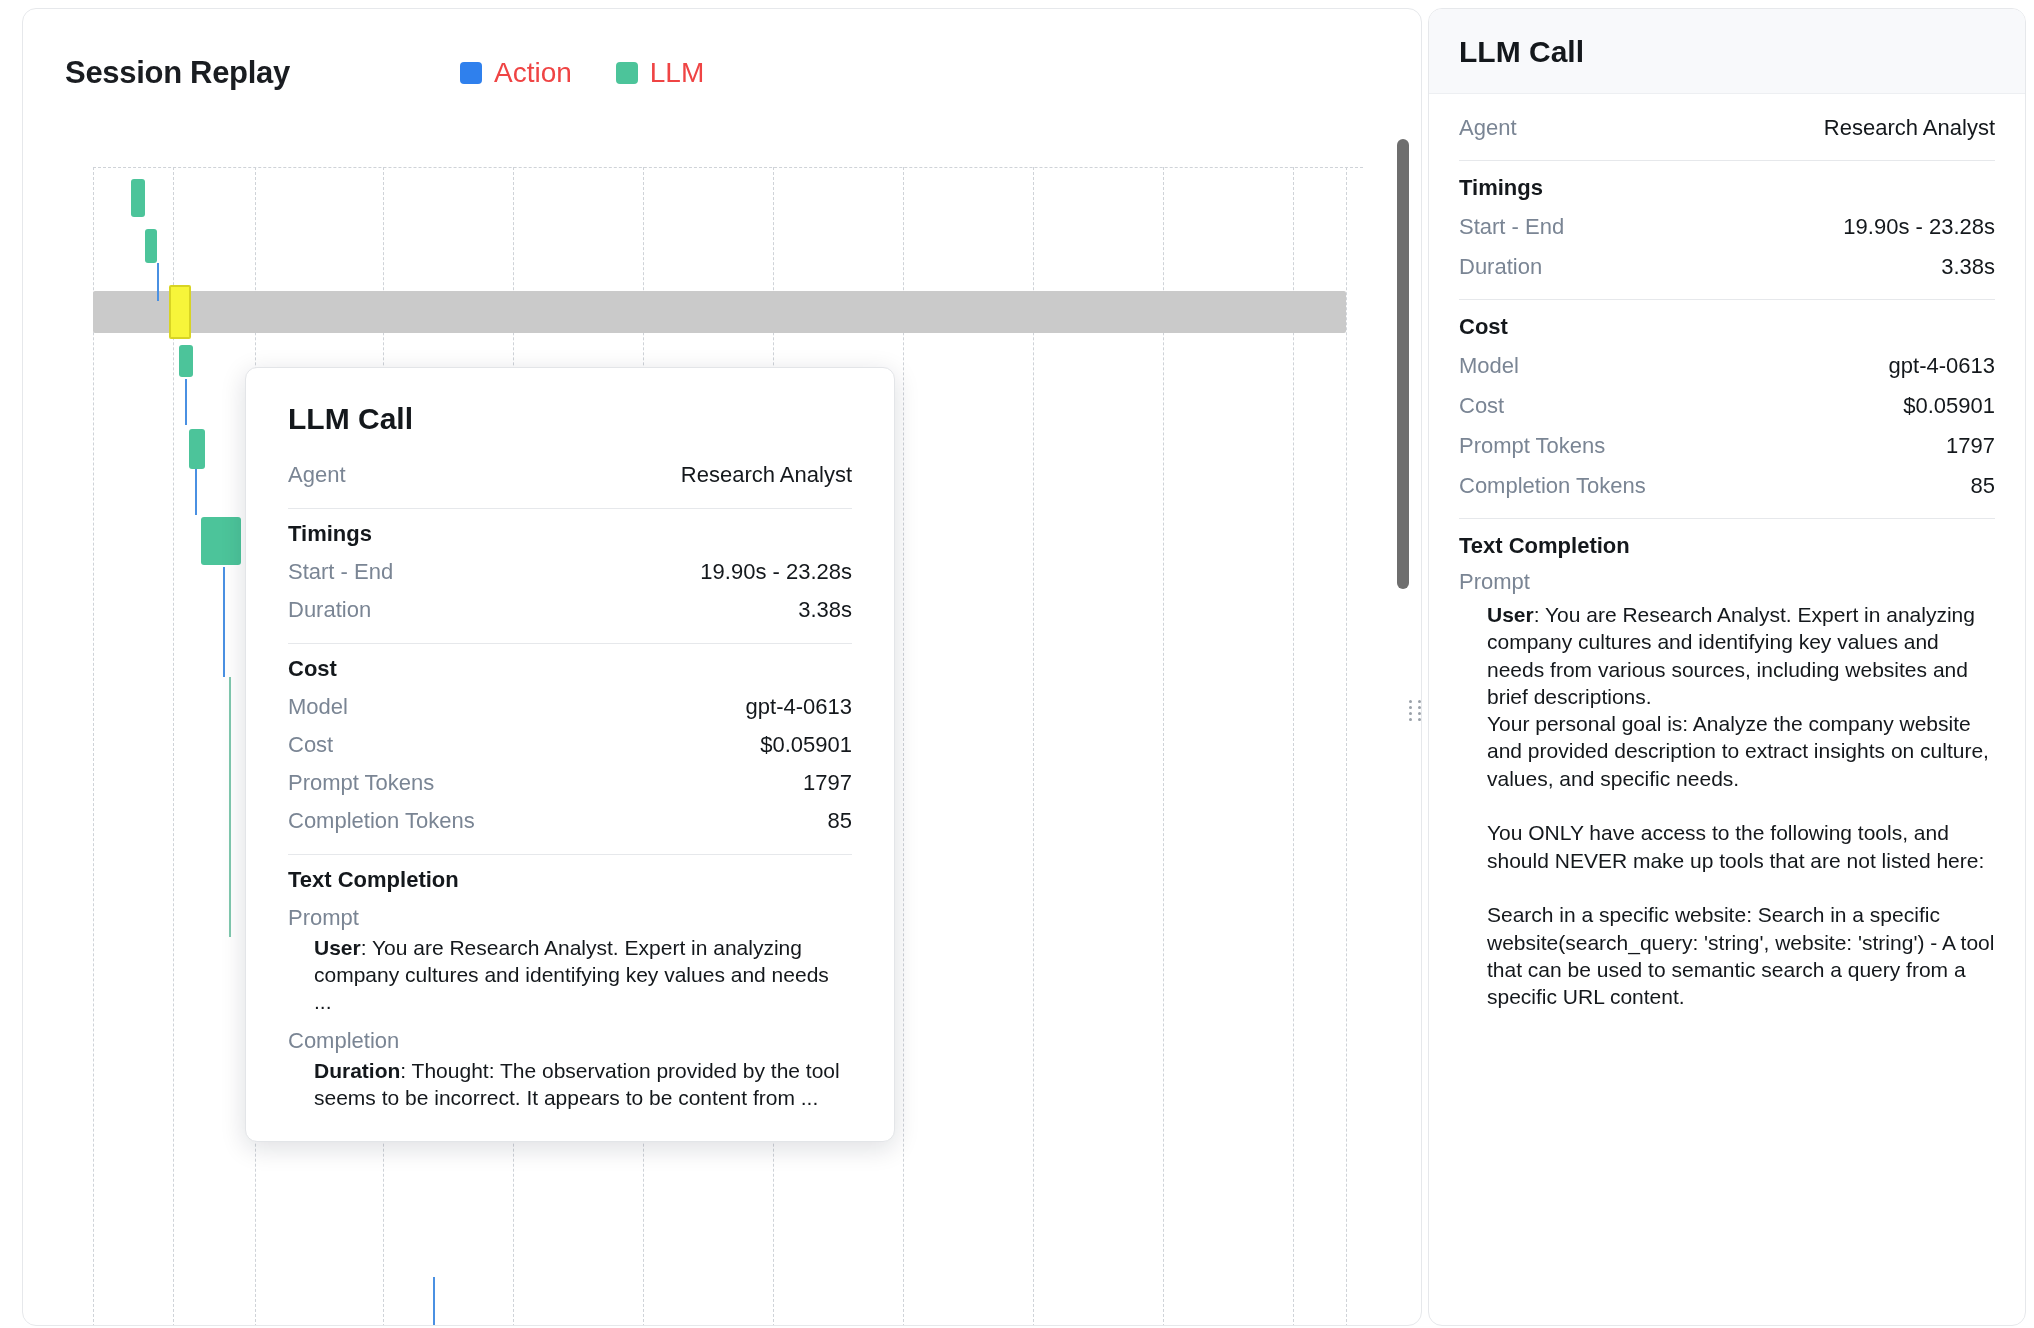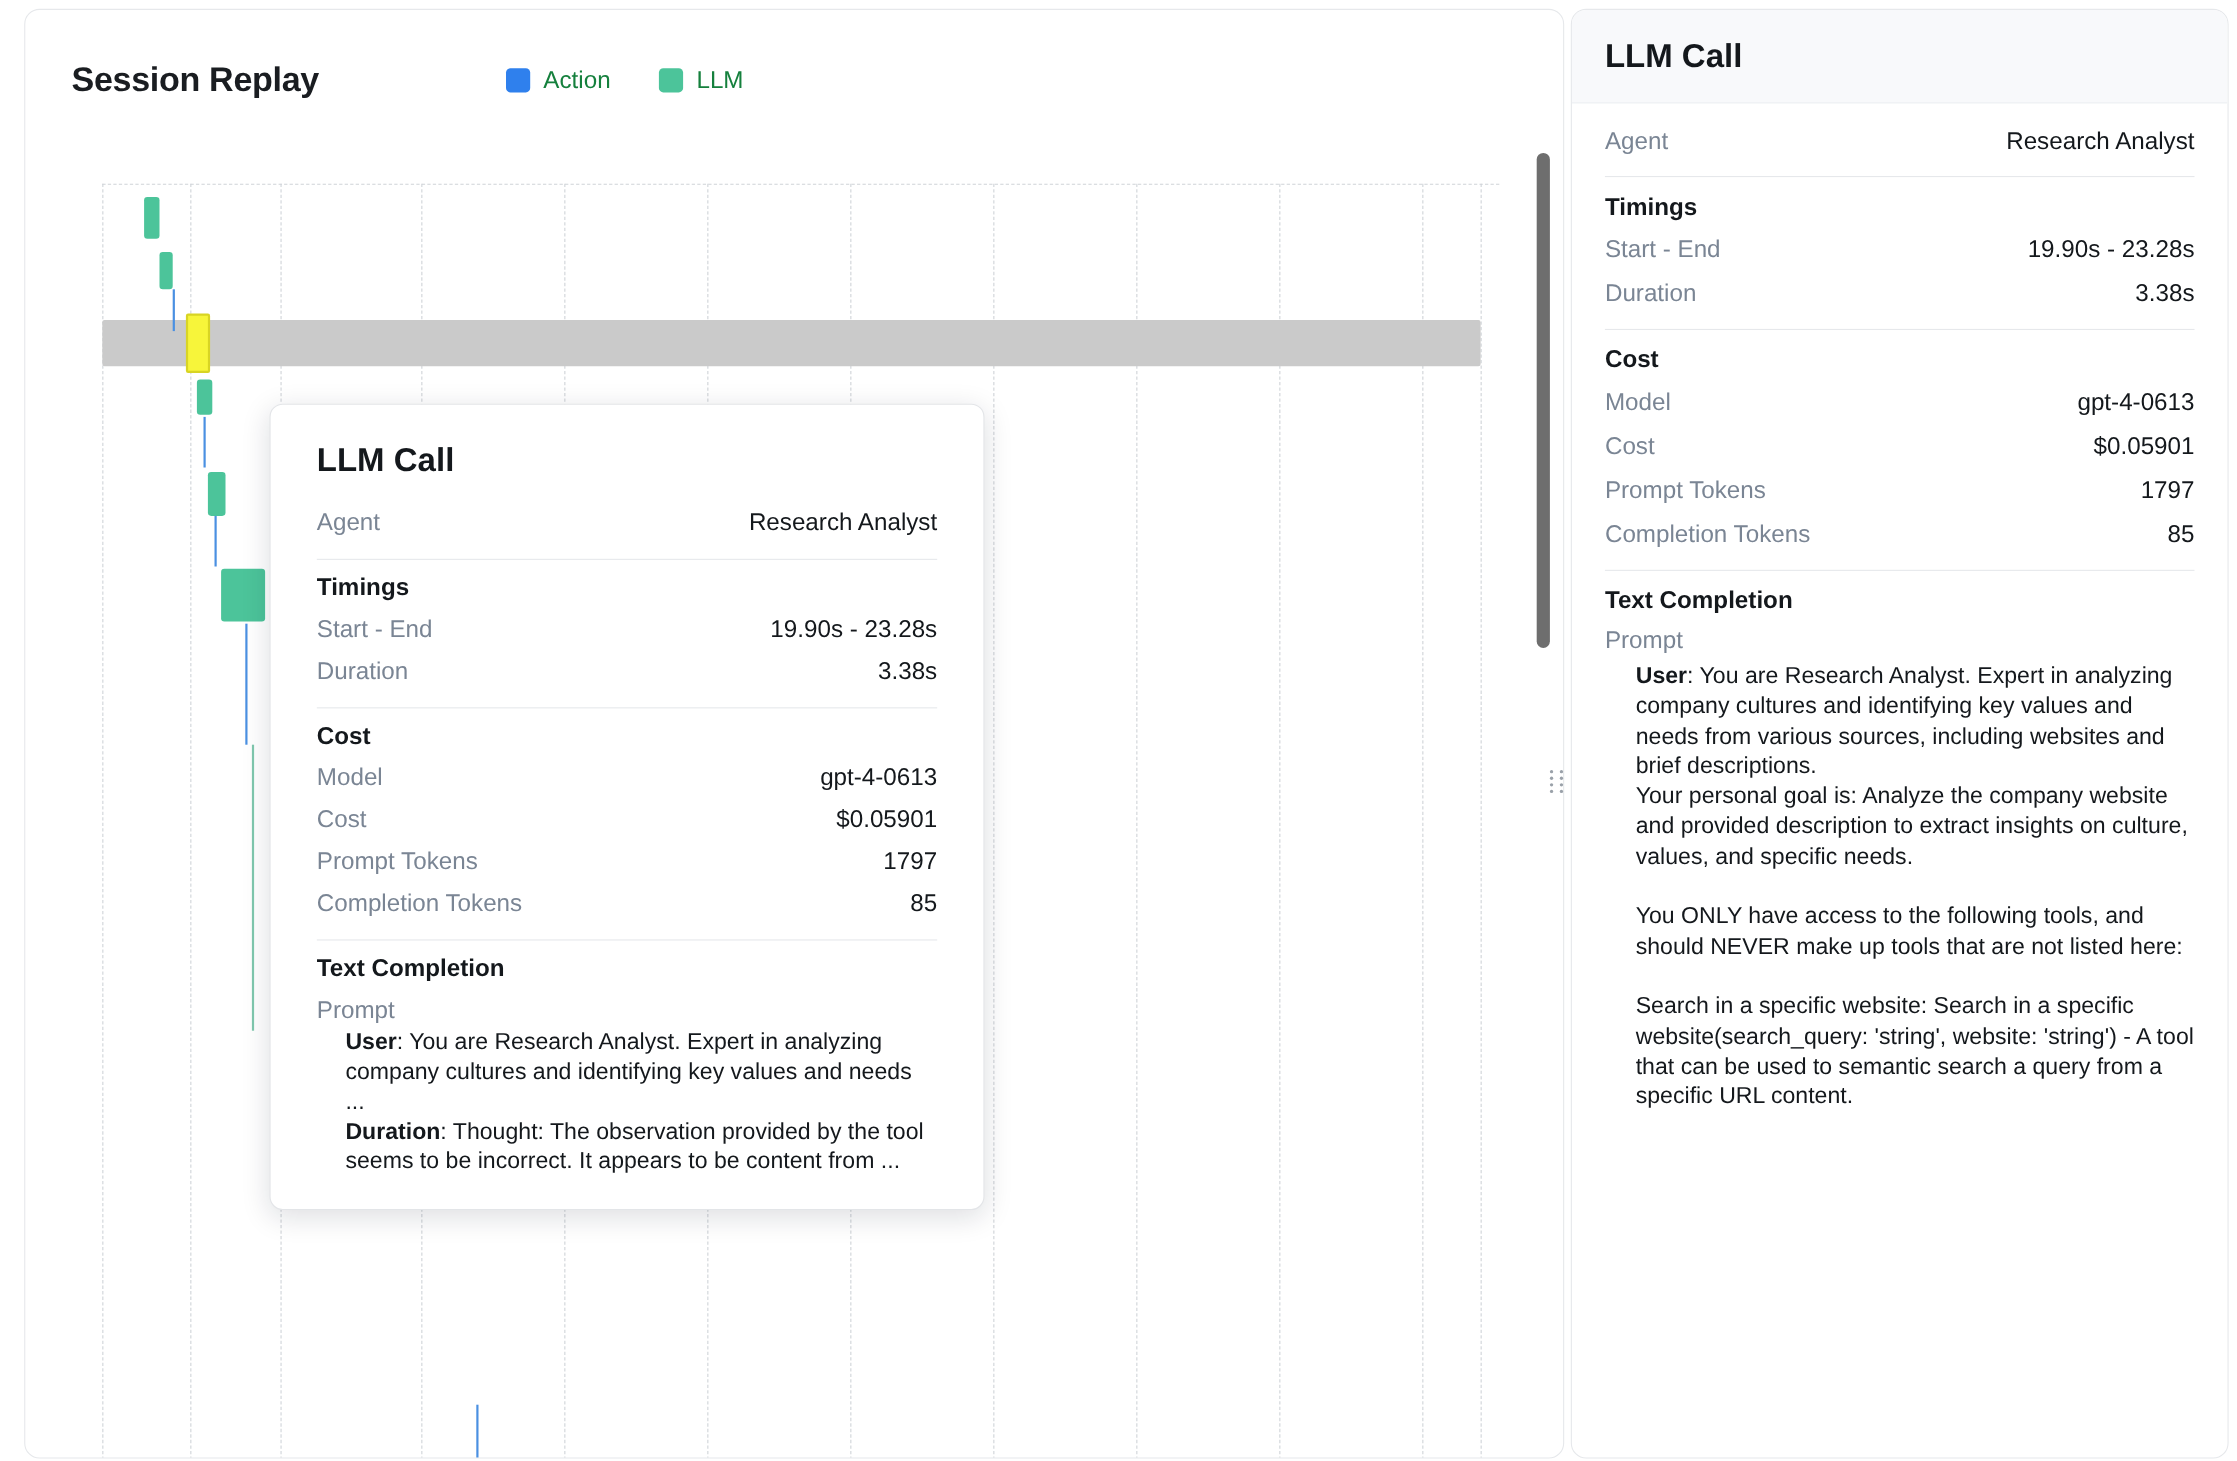--- a/index.html
+++ b/index.html
@@ -38,21 +38,21 @@
   }
   .replay-title {
     font-size: 31px;
     font-weight: bold;
     color: #1a1d21;
     letter-spacing: -0.3px;
   }
   .legend { display: flex; align-items: center; gap: 44px; margin-left: 110px; }
   .legend-item { display: flex; align-items: center; gap: 12px; }
   .legend-swatch { width: 22px; height: 22px; border-radius: 4px; }
-  .legend-label { font-size: 22px; color: #15803d; }
+  .legend-label { font-size: 28px; color: #ef4444; }
 
   
   .timeline {
     position: absolute;
     left: 70px; top: 158px;
     width: 1270px; height: 1160px;
   }
   .grid-line {
     position: absolute;
     top: 0; bottom: 0;
@@ -301,20 +301,21 @@
       </div>
       <div class="kv">
         <span class="k">Completion Tokens</span>
         <span class="v">85</span>
       </div>
       <div class="section-rule"></div>
 
       <div class="sec-head">Text Completion</div>
       <div class="sub-label">Prompt</div>
       <div class="msg"><b>User</b><span>: You are Research Analyst. Expert in analyzing company cultures and identifying key values and needs ...</span></div>
+      <div class="sub-label">Completion</div>
       <div class="msg"><b>Duration</b><span>: Thought: The observation provided by the tool seems to be incorrect. It appears to be content from ...</span></div>
     </div>
   </div>
 
   <div class="drag-handle">
     <i></i>
       <i></i>
     <i></i>
       <i></i>
     <i></i>

